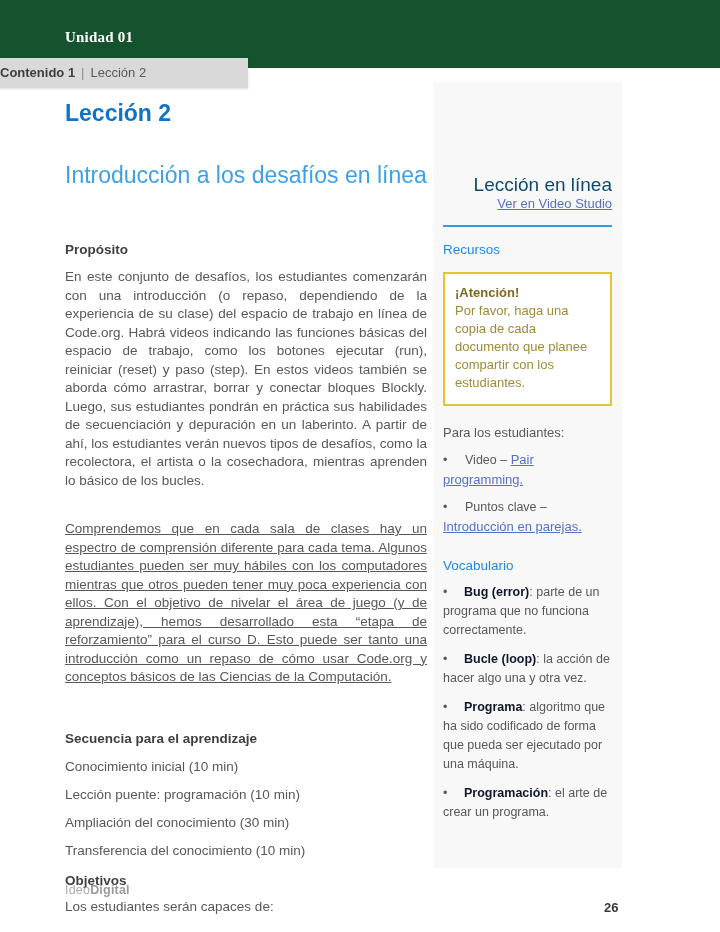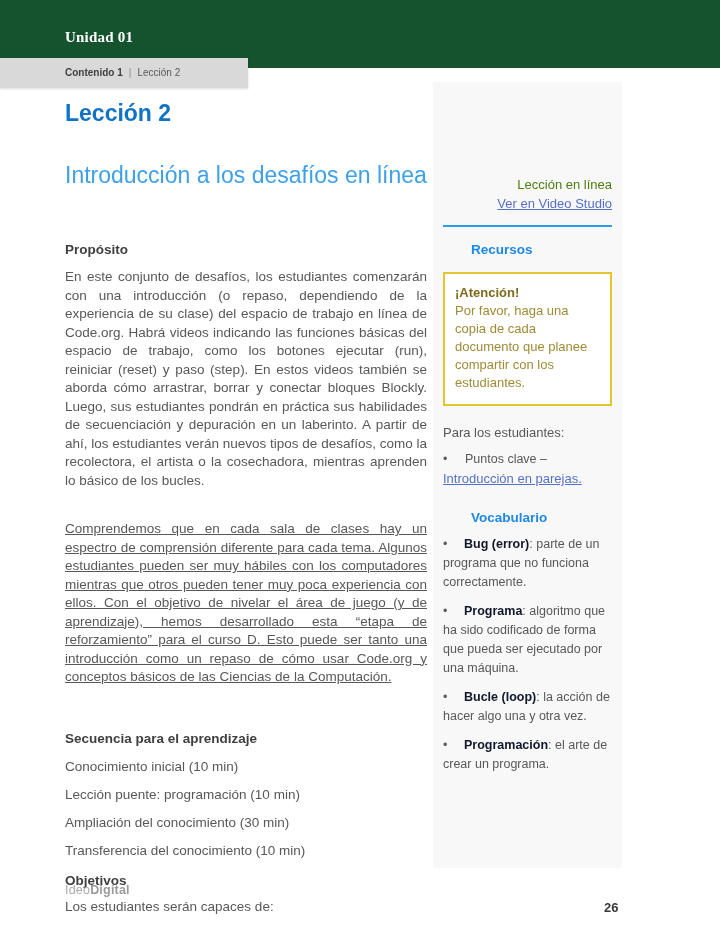--- a/index.html
+++ b/index.html
@@ -23,22 +23,21 @@
     position: absolute; left: 65px; top: 29px;
     color: #ffffff; font-size: 15px; font-weight: bold;
     letter-spacing: .2px;
   }
   .breadcrumb {
     position: absolute; top: 58px; left: 0;
     width: 248px; height: 30px;
     background: #d9d9d9;
     box-shadow: 0 1px 2px rgba(0,0,0,.15);
     line-height: 30px;
-    padding-left: 65px;
-    font-size: 10px;
+    font-size: 13px;
     white-space: nowrap;
   }
   .breadcrumb .bc-primary { color: #3f3f3f; font-weight: bold; }
   .breadcrumb .bc-sep { color: #8c8c8c; padding: 0 6px; }
   .breadcrumb .bc-secondary { color: #595959; }
 
   
   .main-col {
     position: absolute; left: 65px; top: 100px; width: 362px;
   }
@@ -76,33 +75,33 @@
     width: 189px; height: 786px;
     background: #f8f8f8;
     padding: 0 10px;
     font-size: 13px;
   }
   .side-topblock {
     margin-top: 93px;
     text-align: right;
     line-height: 19px;
   }
-  .side-topblock .online-label { color: #4d7c0f; font-size: 13px; }
+  .side-topblock .online-label { color: #0c4a6e; font-size: 19px; }
   a.doc-link, .doc-link {
     color: #5670c8; text-decoration: underline; cursor: pointer;
     font-size: 13px;
   }
   .side-rule {
     margin-top: 12px;
     border: none;
     border-top: 2px solid #2e9ce9;
   }
   .side-blue-heading {
     margin-top: 15px;
-    color: #1e88e5; font-size: 13.5px; font-weight: bold; margin-left: 28px;
+    color: #1e88e5; font-size: 13.5px; font-weight: normal;
   }
   .attention-box {
     margin-top: 15px;
     background: #ffffff;
     border: 2px solid #e2c52f;
     padding: 10px 10px 12px 10px;
   }
   .attention-title { color: #7d6a1d; font-weight: bold; font-size: 13px; line-height: 18px; }
   .attention-body { color: #9e8b36; font-size: 13px; line-height: 18px; }
   .students-heading {
@@ -172,33 +171,36 @@
   <div class="side-blue-heading">Recursos</div>
 
   <div class="attention-box">
     <div class="attention-title">¡Atención!</div>
     <div class="attention-body">Por favor, haga una copia de cada documento que planee compartir con los estudiantes.</div>
   </div>
 
   <div class="students-heading">Para los estudiantes:</div>
 
   <div class="bullet-item">
+    <span class="bullet">•</span><span>Video – </span><a class="doc-link">Pair programming.</a>
+  </div>
+  <div class="bullet-item">
     <span class="bullet">•</span><span>Puntos clave – </span><a class="doc-link">Introducción en parejas.</a>
   </div>
 
   <div class="side-blue-heading vocab-heading">Vocabulario</div>
 
   <div class="vocab-item">
     <span class="bullet">•</span><span class="term">Bug (error)</span><span>: parte de un programa que no funciona correctamente.</span>
   </div>
   <div class="vocab-item">
+    <span class="bullet">•</span><span class="term">Bucle (loop)</span><span>: la acción de hacer algo una y otra vez.</span>
+  </div>
+  <div class="vocab-item">
     <span class="bullet">•</span><span class="term">Programa</span><span>: algoritmo que ha sido codificado de forma que pueda ser ejecutado por una máquina.</span>
-  </div>
-  <div class="vocab-item">
-    <span class="bullet">•</span><span class="term">Bucle (loop)</span><span>: la acción de hacer algo una y otra vez.</span>
   </div>
   <div class="vocab-item">
     <span class="bullet">•</span><span class="term">Programación</span><span>: el arte de crear un programa.</span>
   </div>
 </div>
 
 <div class="footer-brand">
   <span>Ideo</span><span class="brand-bold">Digital</span>
 </div>
 <div class="page-number">26</div>

